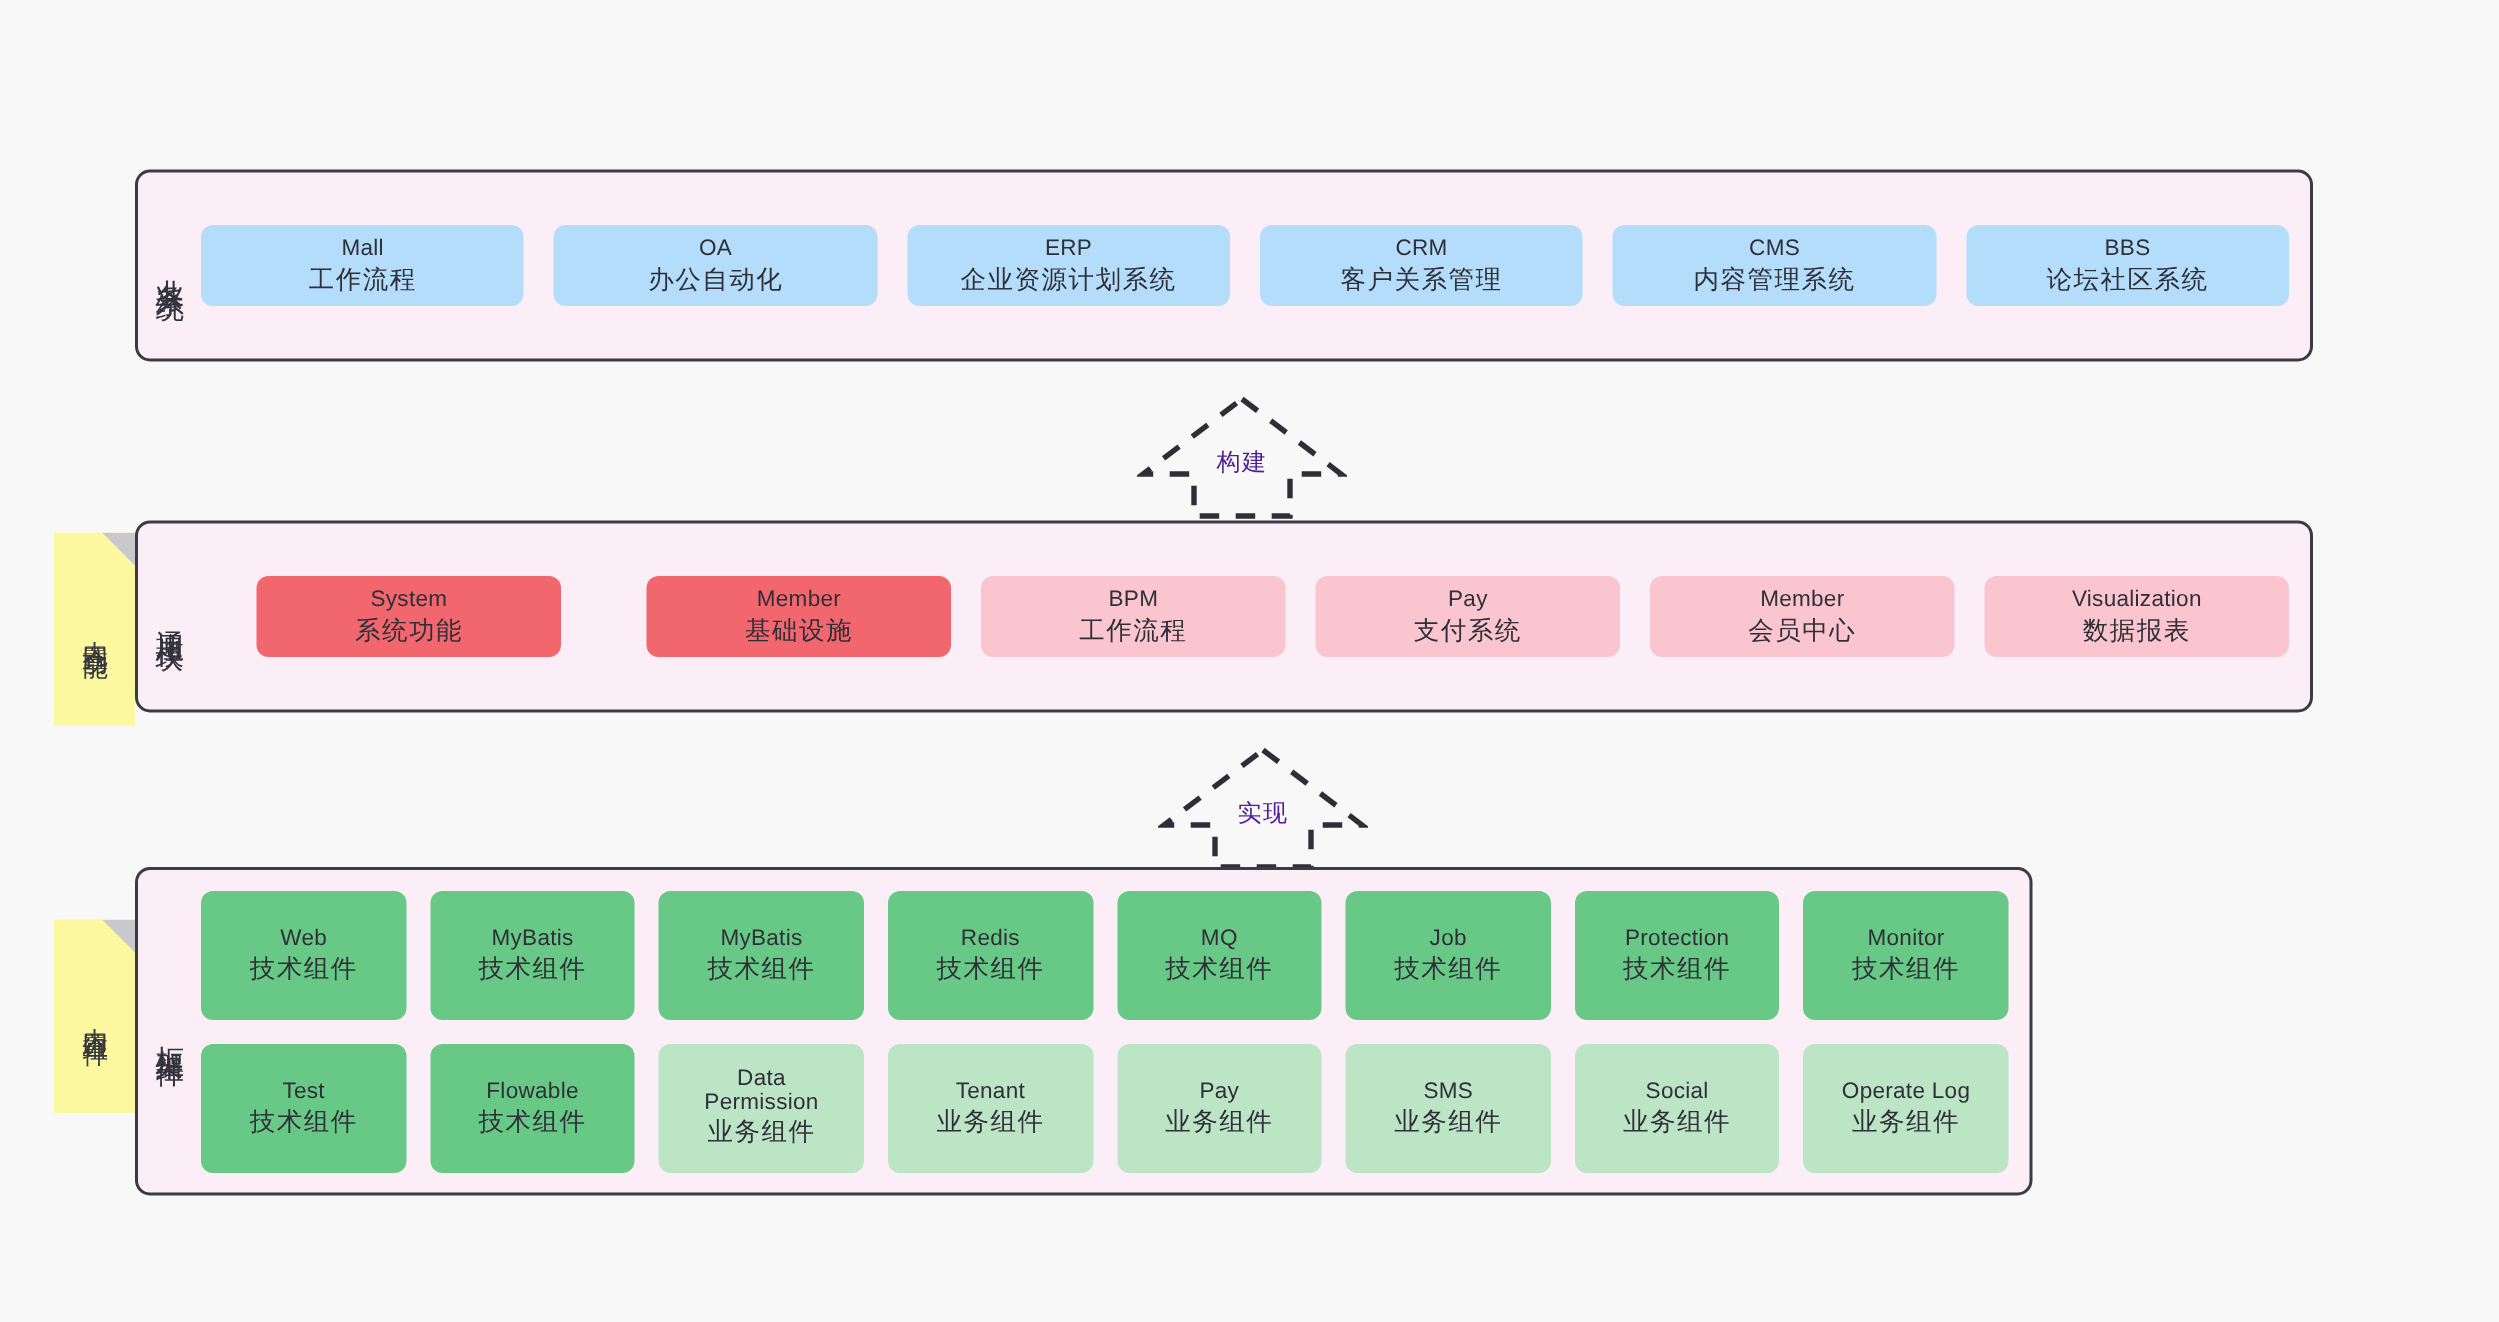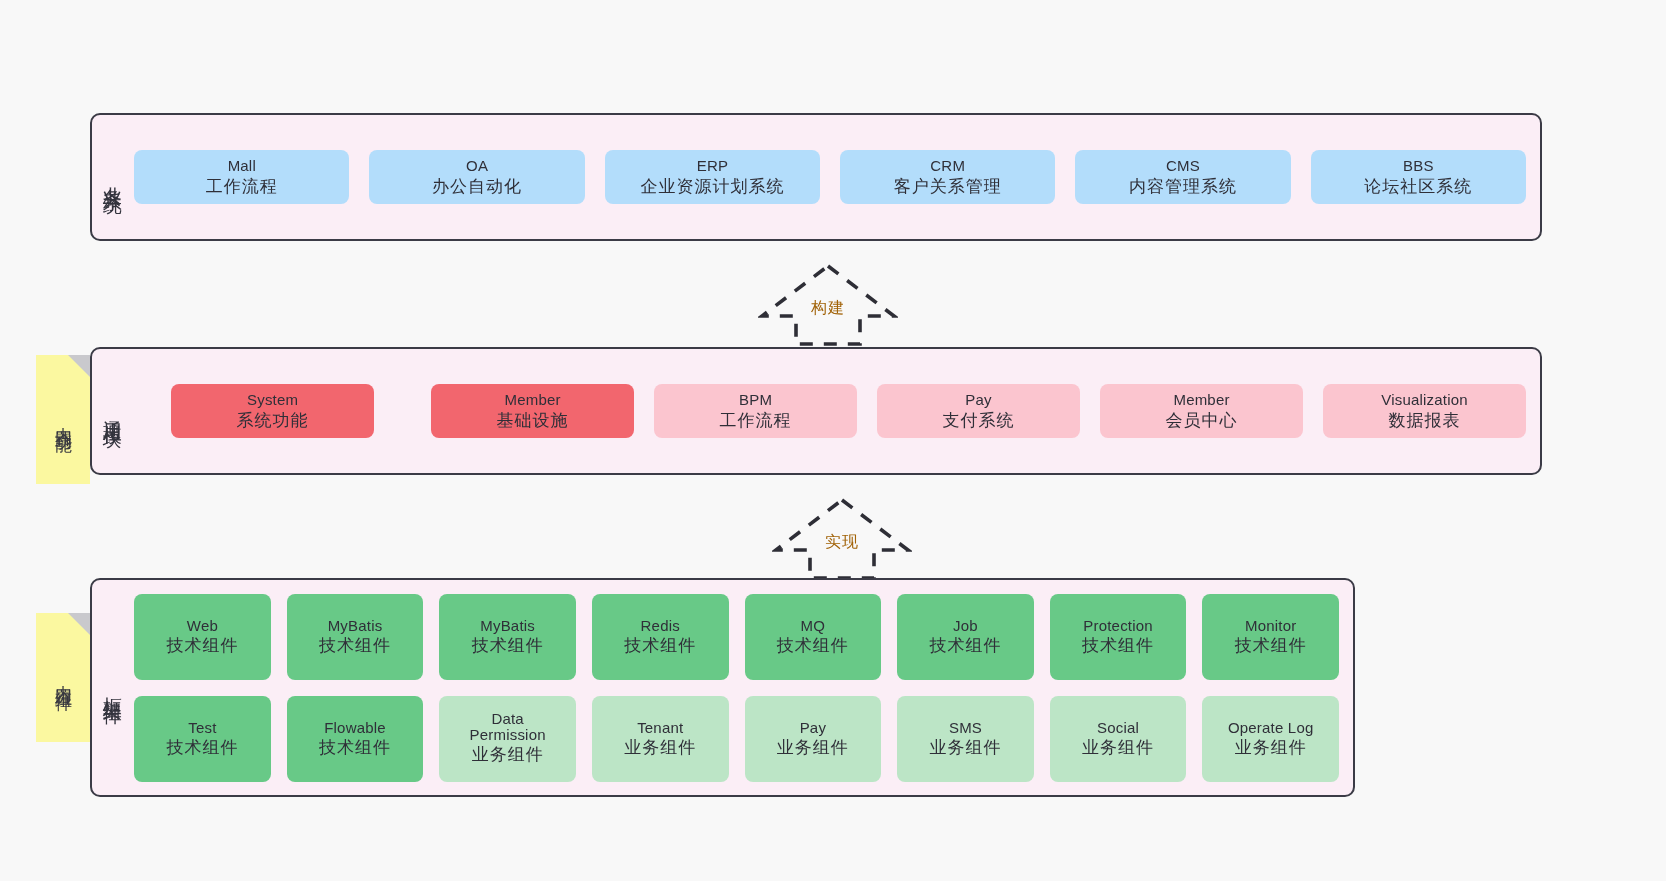--- a/index.html
+++ b/index.html
@@ -119,21 +119,21 @@
   
   .arrow {
     position: absolute;
   }
   .arrow .arrow-label {
     position: absolute;
     left: 50%;
     transform: translateX(-50%);
     top: 36px;
     font-size: 16px;
-    color: #a16207;
+    color: #4c1d95;
     background: transparent;
     letter-spacing: 1px;
     white-space: nowrap;
     user-select: none;
   }
 </style>
 </head>
 <body>
 
 <div id="canvas">

